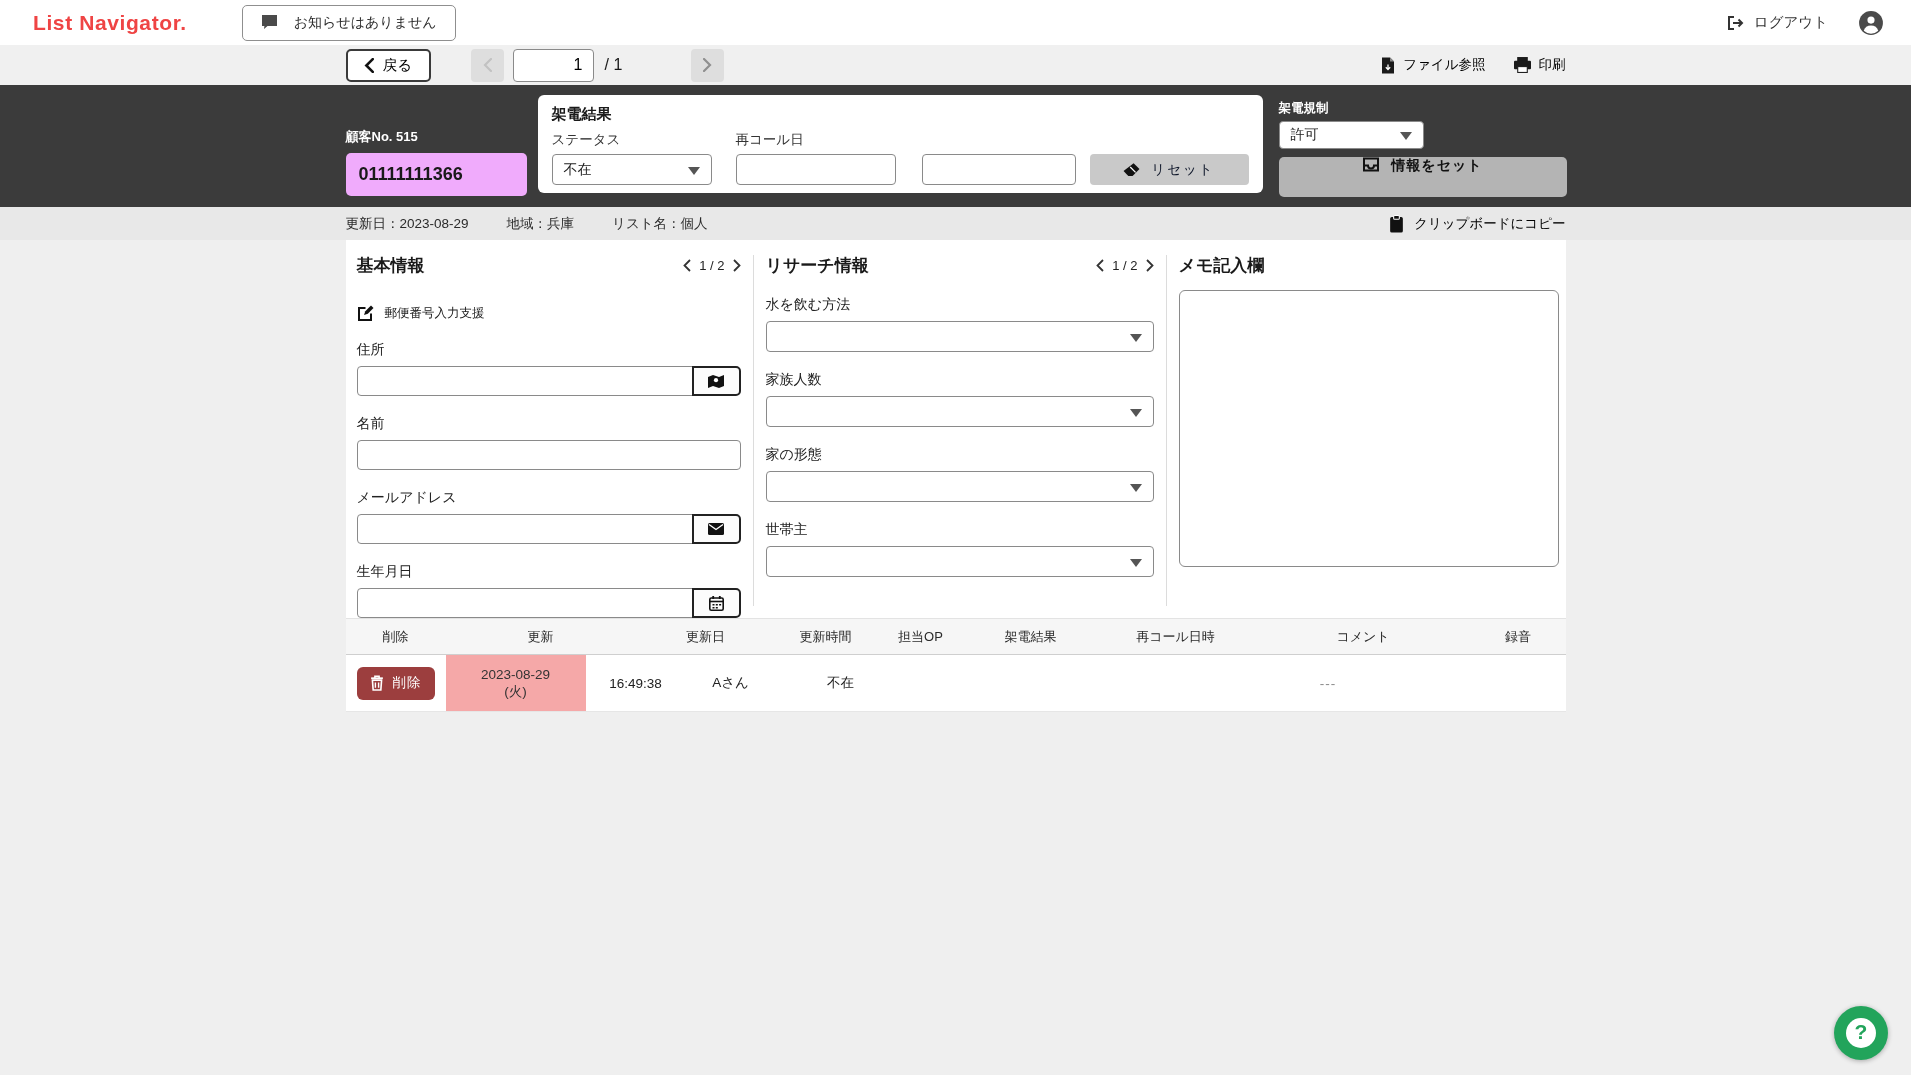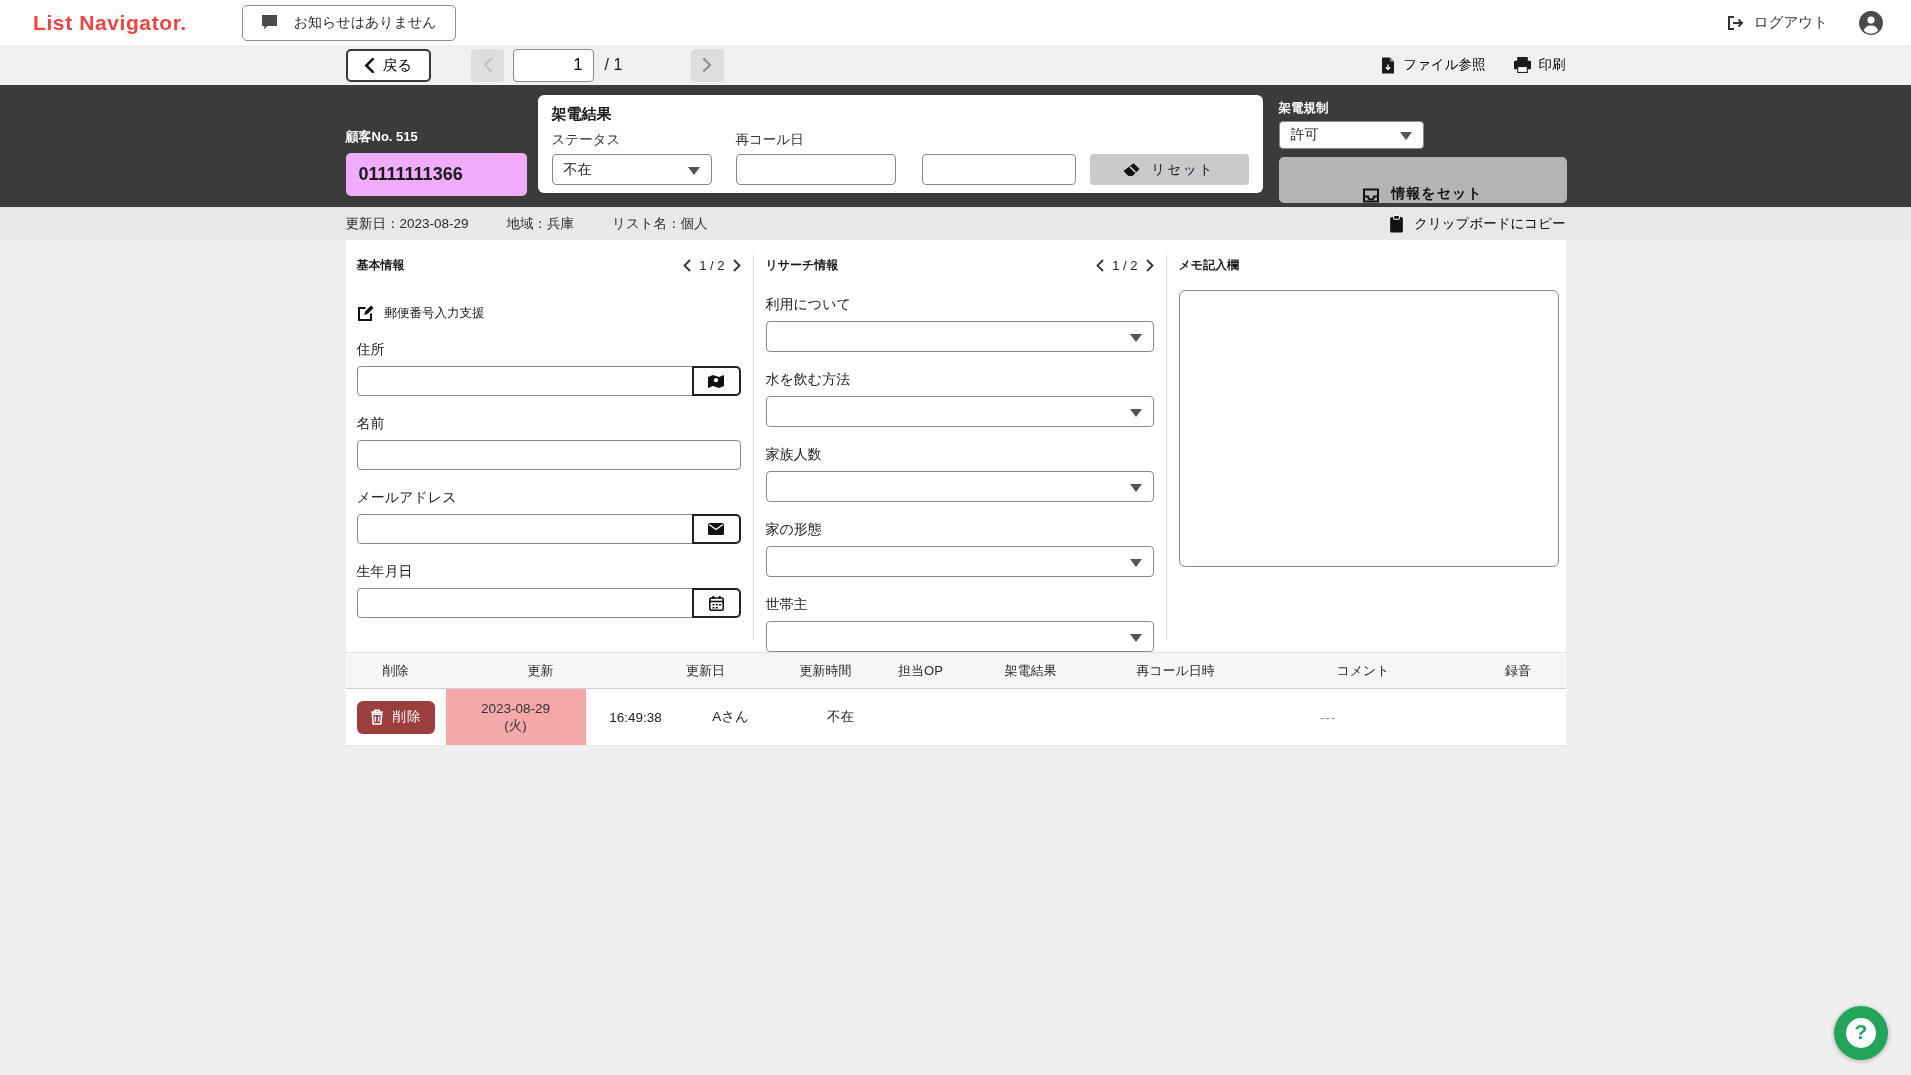--- a/index.html
+++ b/index.html
@@ -58,40 +58,40 @@
   .txt { height:31px; border:1px solid #8a8a8a; border-radius:4px; background:#fff; font-family:inherit; font-size:14px; padding:0 8px;}
   .gap24 { margin-left:24px; }
   .recall-time { width:154px; margin-left:26px; }
   .reset-btn { margin-left:auto; width:159px; height:31px; background:#c9c9c9; border:none; border-radius:4px;
     display:flex; align-items:center; justify-content:center; gap:11px; font-size:13.5px; color:#0f172a;
     font-family:inherit; cursor:pointer; letter-spacing:2px;}
   .regulation { position:absolute; left:933px; top:15px; width:288px; }
   .reg-label { color:#fff; font-size:12.5px; font-weight:bold; }
   .reg-select { margin-top:4px; width:145px; height:28px; font-size:14px; }
   .reg-select::after{ top:10px; }
-  .set-btn { margin-top:8px; width:288px; height:46px; background:#b4b4b4; border:none; border-radius:5px;
-    display:flex; align-items:flex-end; justify-content:center; gap:11px; font-size:14px; color:#111;
+  .set-btn { margin-top:8px; width:288px; height:40px; background:#b4b4b4; border:none; border-radius:5px;
+    display:flex; align-items:flex-start; justify-content:center; gap:11px; font-size:14px; color:#111;
     font-family:inherit; font-weight:bold; cursor:pointer; letter-spacing:1px;}
 
   
   .infobar { height:33px; background:#e8e8e8; }
   .infobar-inner { width:1220px; margin:0 auto; height:100%; display:flex; align-items:center; font-size:13.5px; color:#2a2a2a;}
   .info-item { margin-right:38px; }
   .copy-link { margin-left:auto; display:flex; align-items:center; gap:10px; cursor:pointer; background:none; border:none; font-size:13.5px; font-family:inherit;}
 
   
   .content { width:1220px; margin:0 auto; background:#fff; }
   .panels { display:flex; min-height:347px; padding-top:13px; }
   .panel { padding:0 12px; }
   .p1 { width:407px; padding-left:11px; }
   .p2 { width:412px; }
   .p3 { flex:1; padding-right:7px; }
   .vdiv { width:1px; background:#dcdcdc; margin:2px 0 12px; }
   .panel-head { display:flex; align-items:center; justify-content:space-between; height:24px; }
-  .panel-title { font-size:12px; font-weight:bold; color:#1a1a1a;}
+  .panel-title { font-size:17px; font-weight:bold; color:#1a1a1a;}
   .pg-ctl { display:flex; align-items:center; gap:8px; font-size:13px; color:#222;}
   .pg-chev { background:none; border:none; cursor:pointer; display:flex; align-items:center; padding:0;}
   .zip-link { margin-top:27px; display:flex; align-items:center; gap:10px; font-size:12.5px; color:#1a1a1a;
     background:none; border:none; font-family:inherit; cursor:pointer;}
   .fld { margin-top:19px; }
   .fld > label { display:block; font-size:14px; color:#222; margin-bottom:7px; }
   .inp { height:30px; border:1px solid #8a8a8a; border-radius:4px; width:100%; background:#fff; font-family:inherit; font-size:14px; padding:0 8px;}
   .inp-row { display:flex; }
   .inp-row .inp { flex:1; border-radius:4px 0 0 4px; }
   .attach-btn { width:49px; height:30px; border:2px solid #222; border-radius:0 5px 5px 0; background:#fcfcfc;
@@ -367,24 +367,20 @@
           </button>
           <span>1 / 2</span>
           <button class="pg-chev">
             <svg width="8" height="13" viewBox="0 0 8 13">
                 <path d="M1 1l5.5 5.5L1 12" stroke="#333" stroke-width="1.8" fill="none"></path>
               </svg>
           </button>
         </span>
       </div>
       <div class="fld">
-        <label>利用について</label>
-        <div class="selfld selfull"></div>
-      </div>
-      <div class="fld">
         <label>水を飲む方法</label>
         <div class="selfld selfull"></div>
       </div>
       <div class="fld">
         <label>家族人数</label>
         <div class="selfld selfull"></div>
       </div>
       <div class="fld">
         <label>家の形態</label>
         <div class="selfld selfull"></div>

